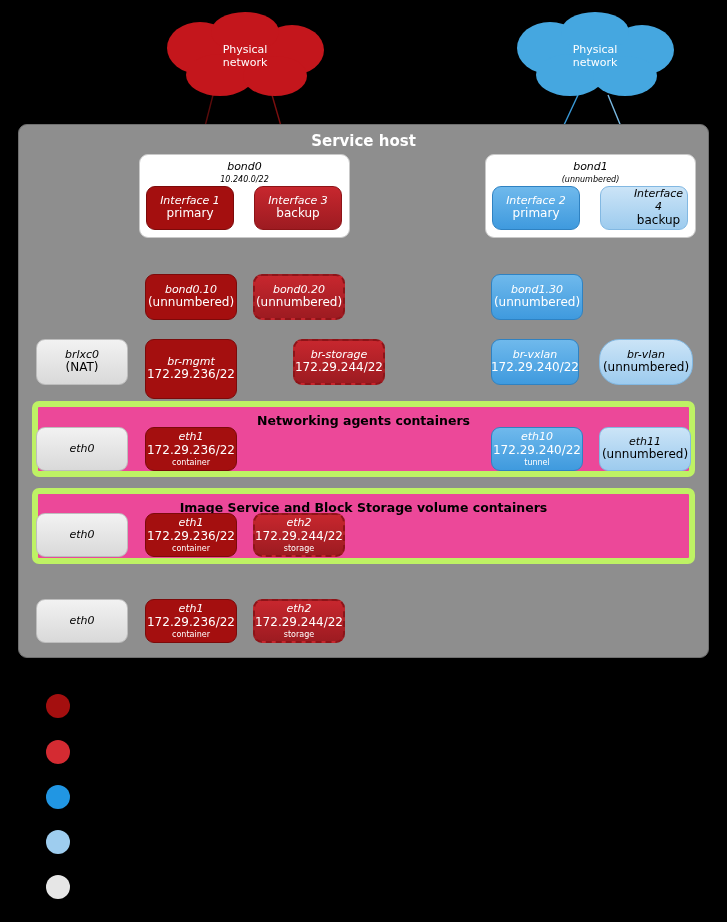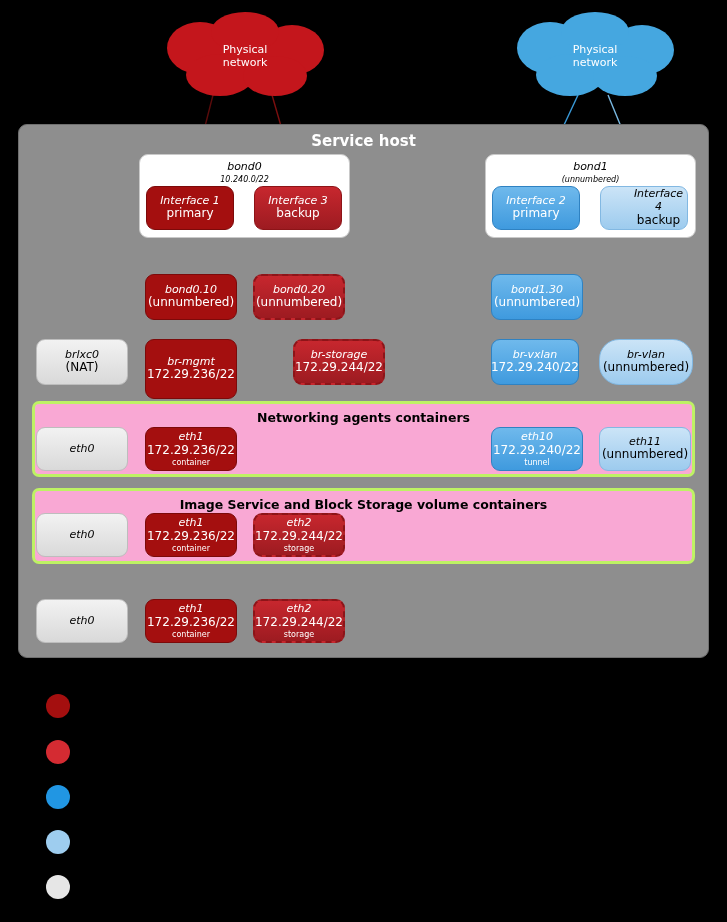--- a/index.html
+++ b/index.html
@@ -55,22 +55,22 @@
     top: 7px;
     left: 0;
     width: 100%;
     text-align: center;
     color: #fff;
     font-size: 15px;
     font-weight: bold;
   }
   .panel-group {
     position: absolute;
-    background: #f9a8d4;
-    border: 3px solid #bef264;
+    background: #ec4899;
+    border: 6px solid #bef264;
     border-radius: 7px;
     box-sizing: border-box;
   }
   .panel-group .grp-title {
     position: absolute;
     top: 6px;
     left: 0;
     width: 100%;
     text-align: center;
     color: #000;

